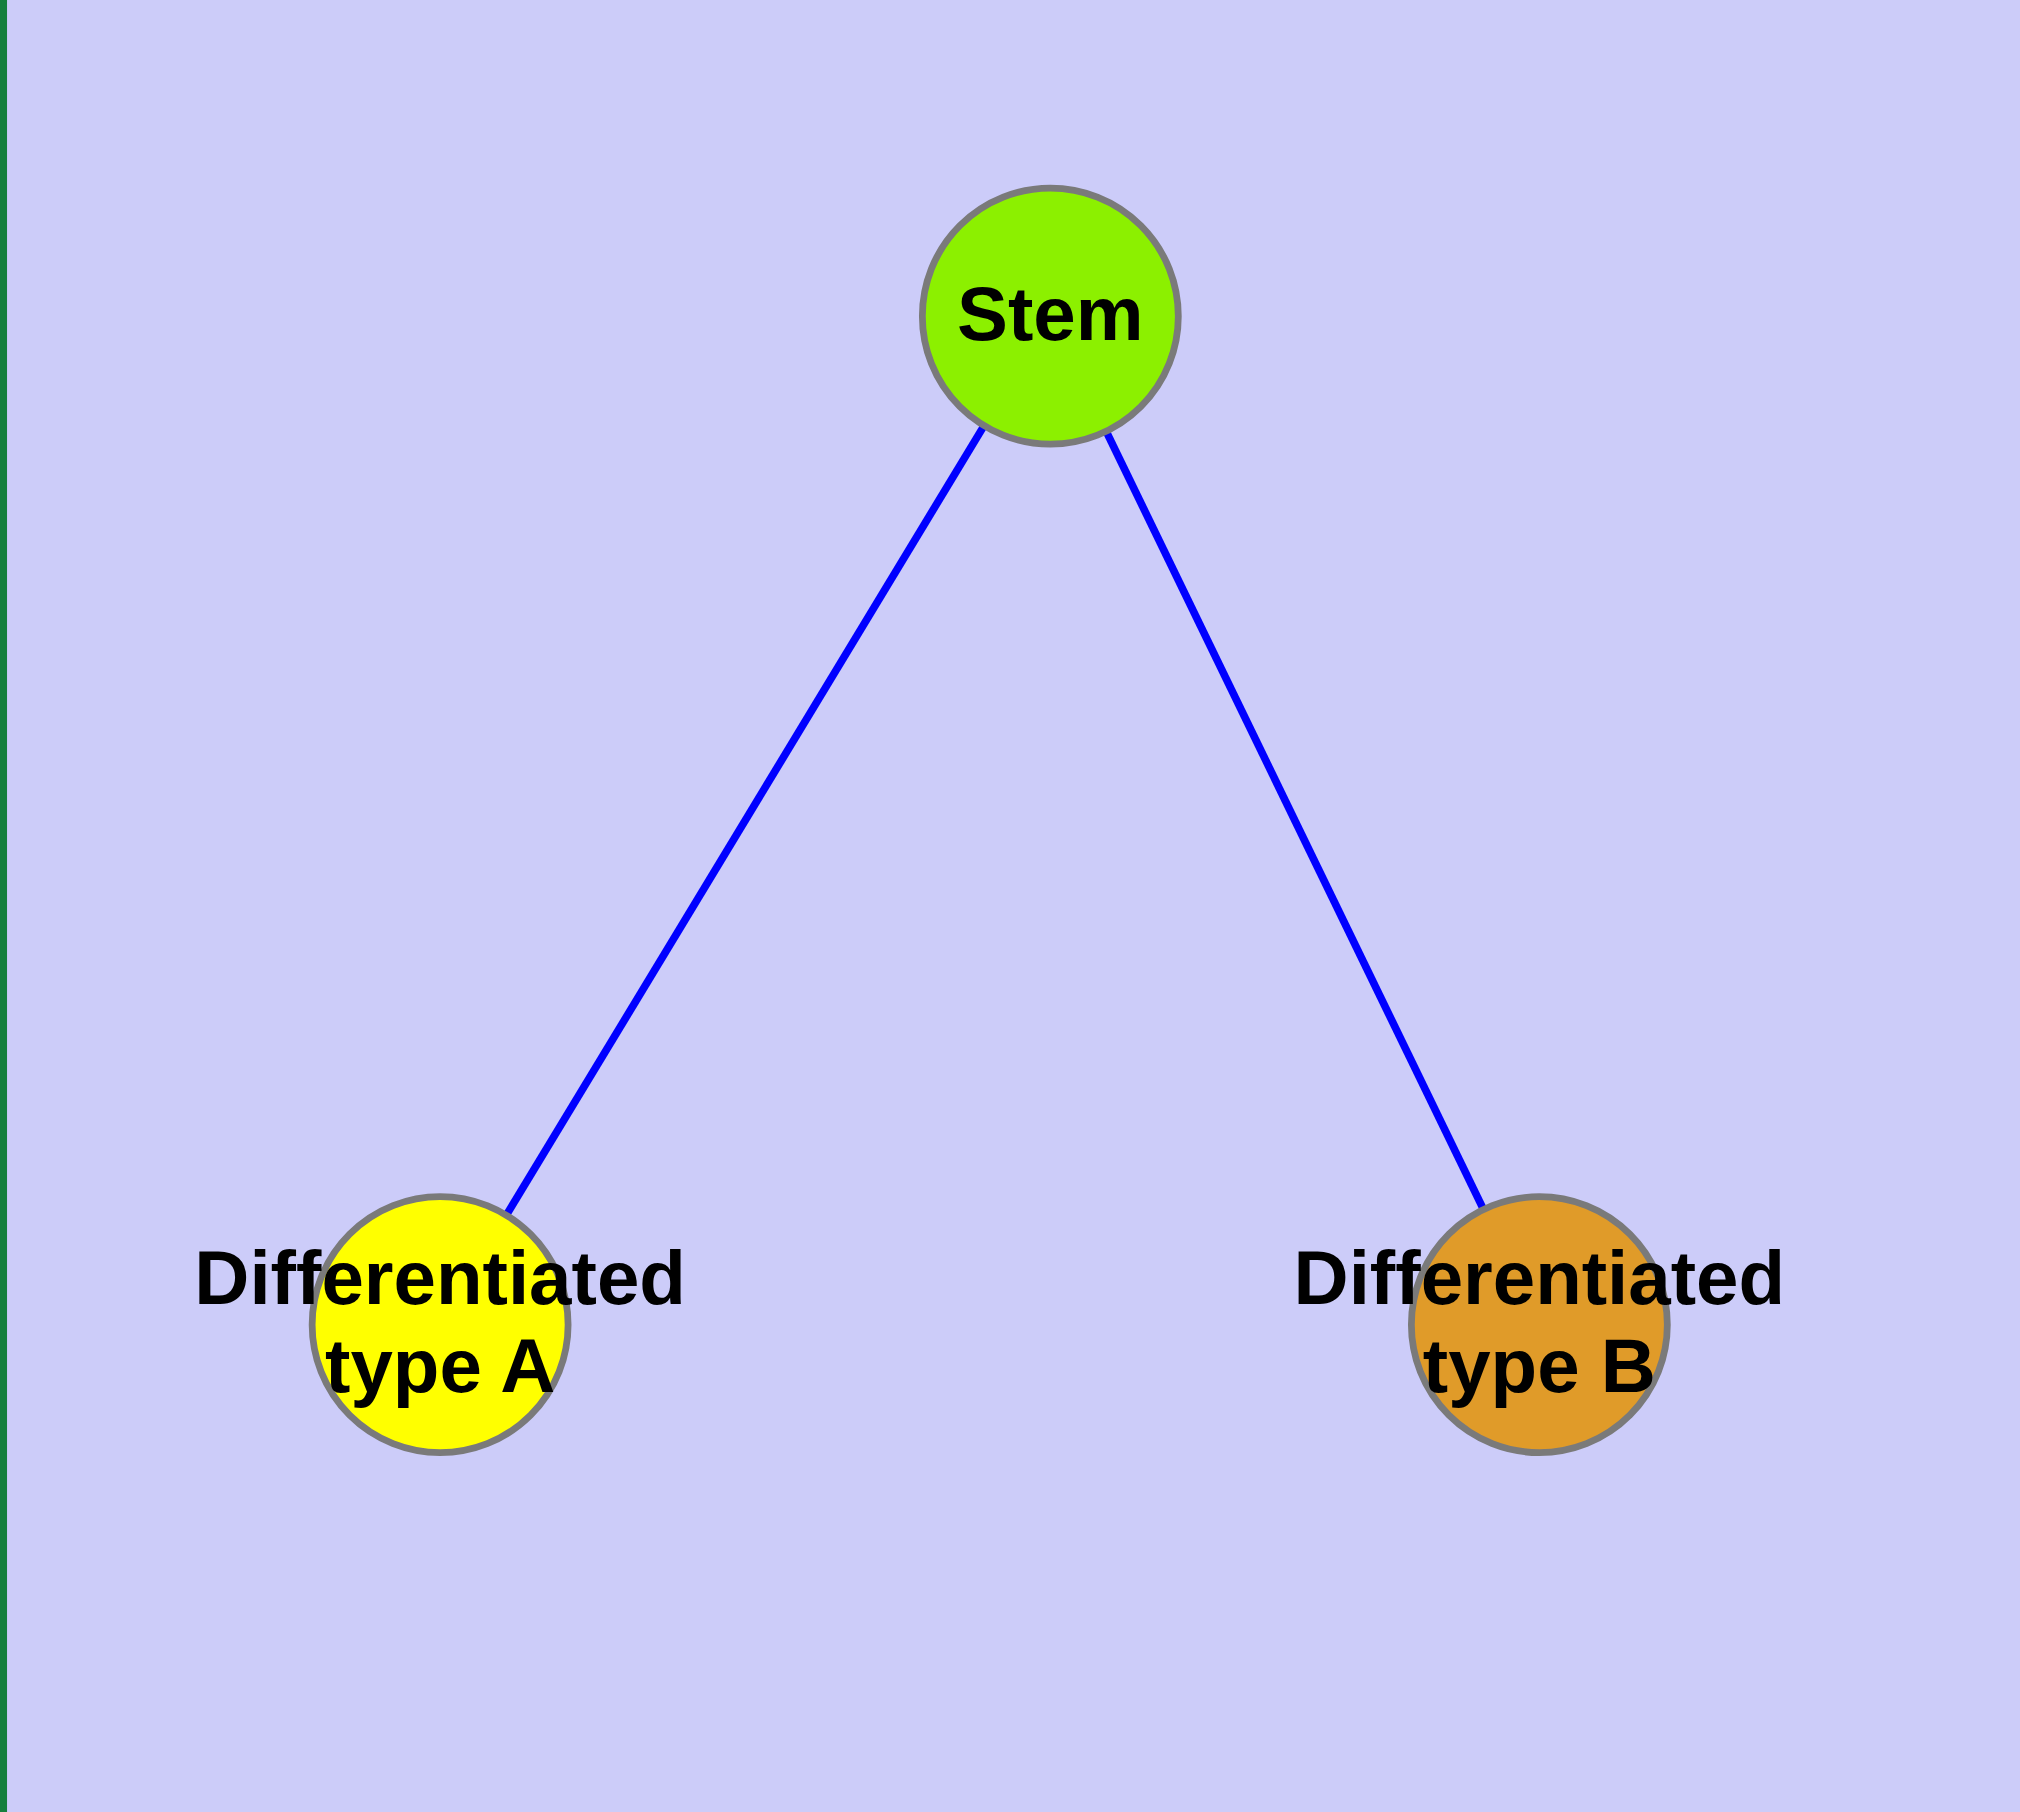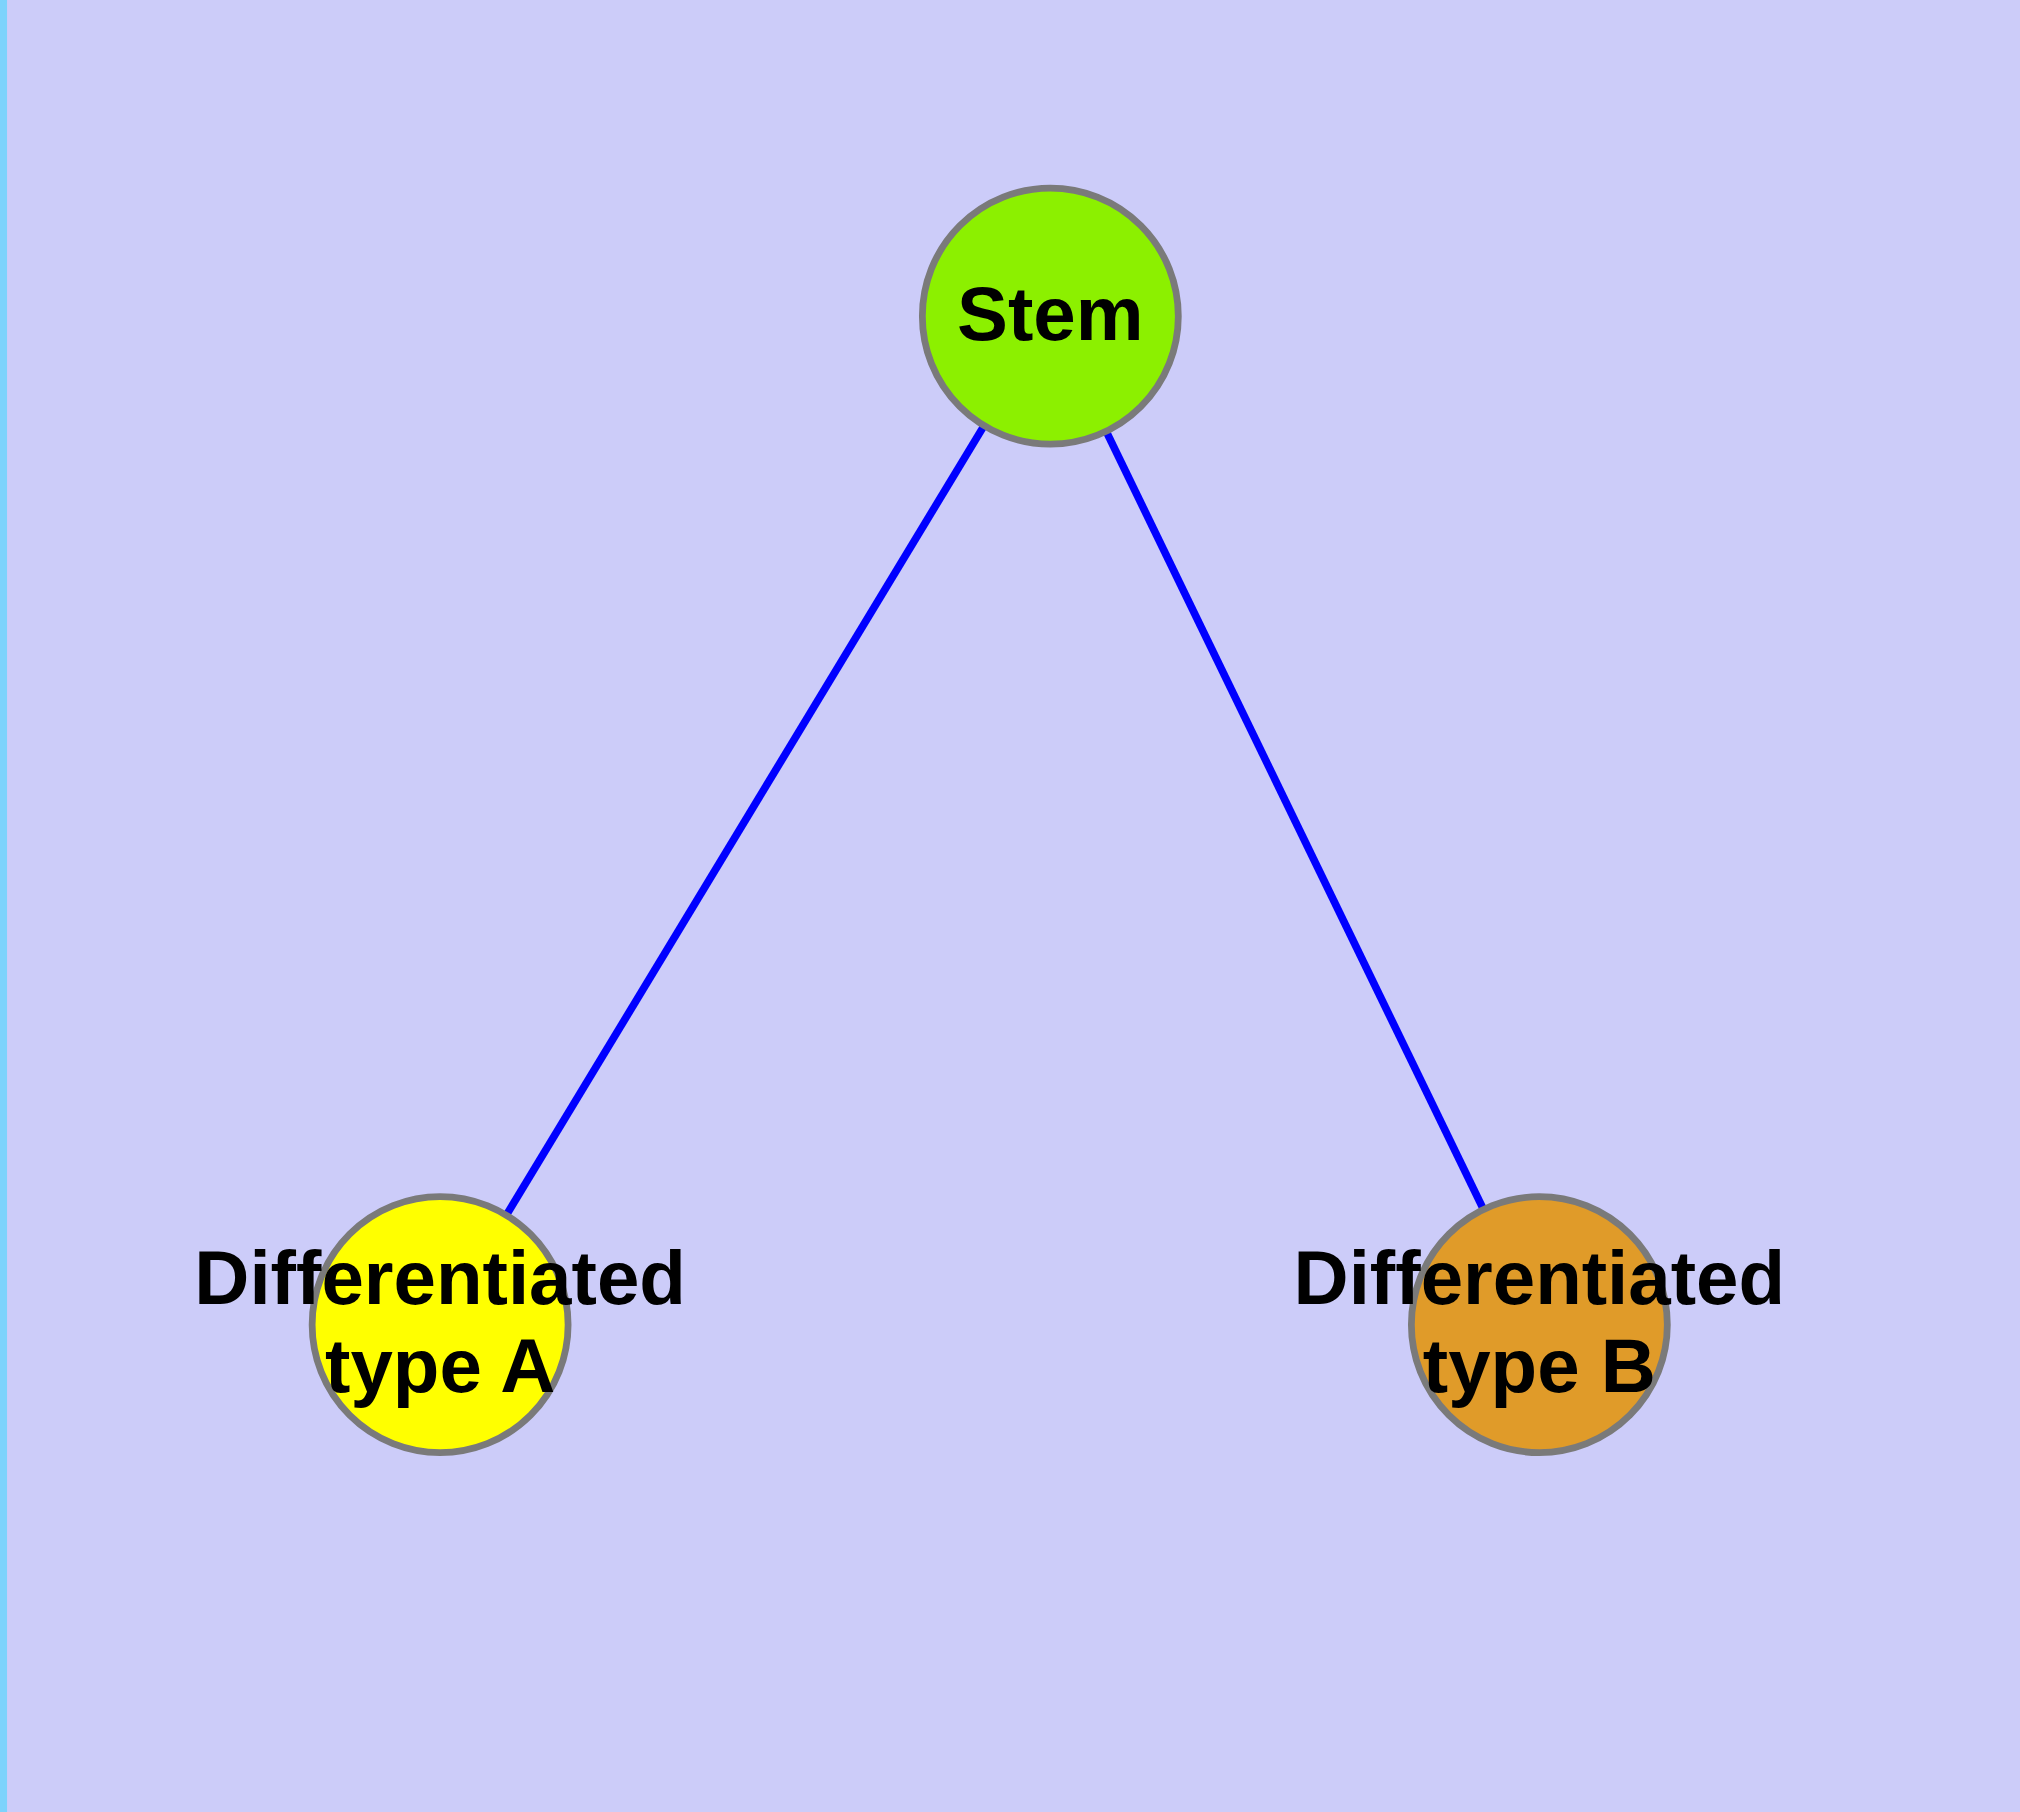--- a/index.html
+++ b/index.html
@@ -4,21 +4,21 @@
 <style>
   html, body {
     margin: 0;
     padding: 0;
     background: #ffffff;
   }
   #canvas {
     position: relative;
     width: 2021px;
     height: 1812px;
-    background: #7dd3fc;
+    background: #15803d;
     overflow: hidden;
     font-family: "Liberation Sans", sans-serif;
   }
   #graph-svg {
     position: absolute;
     top: 0;
     left: 0;
     width: 2021px;
     height: 1812px;
     display: block;

